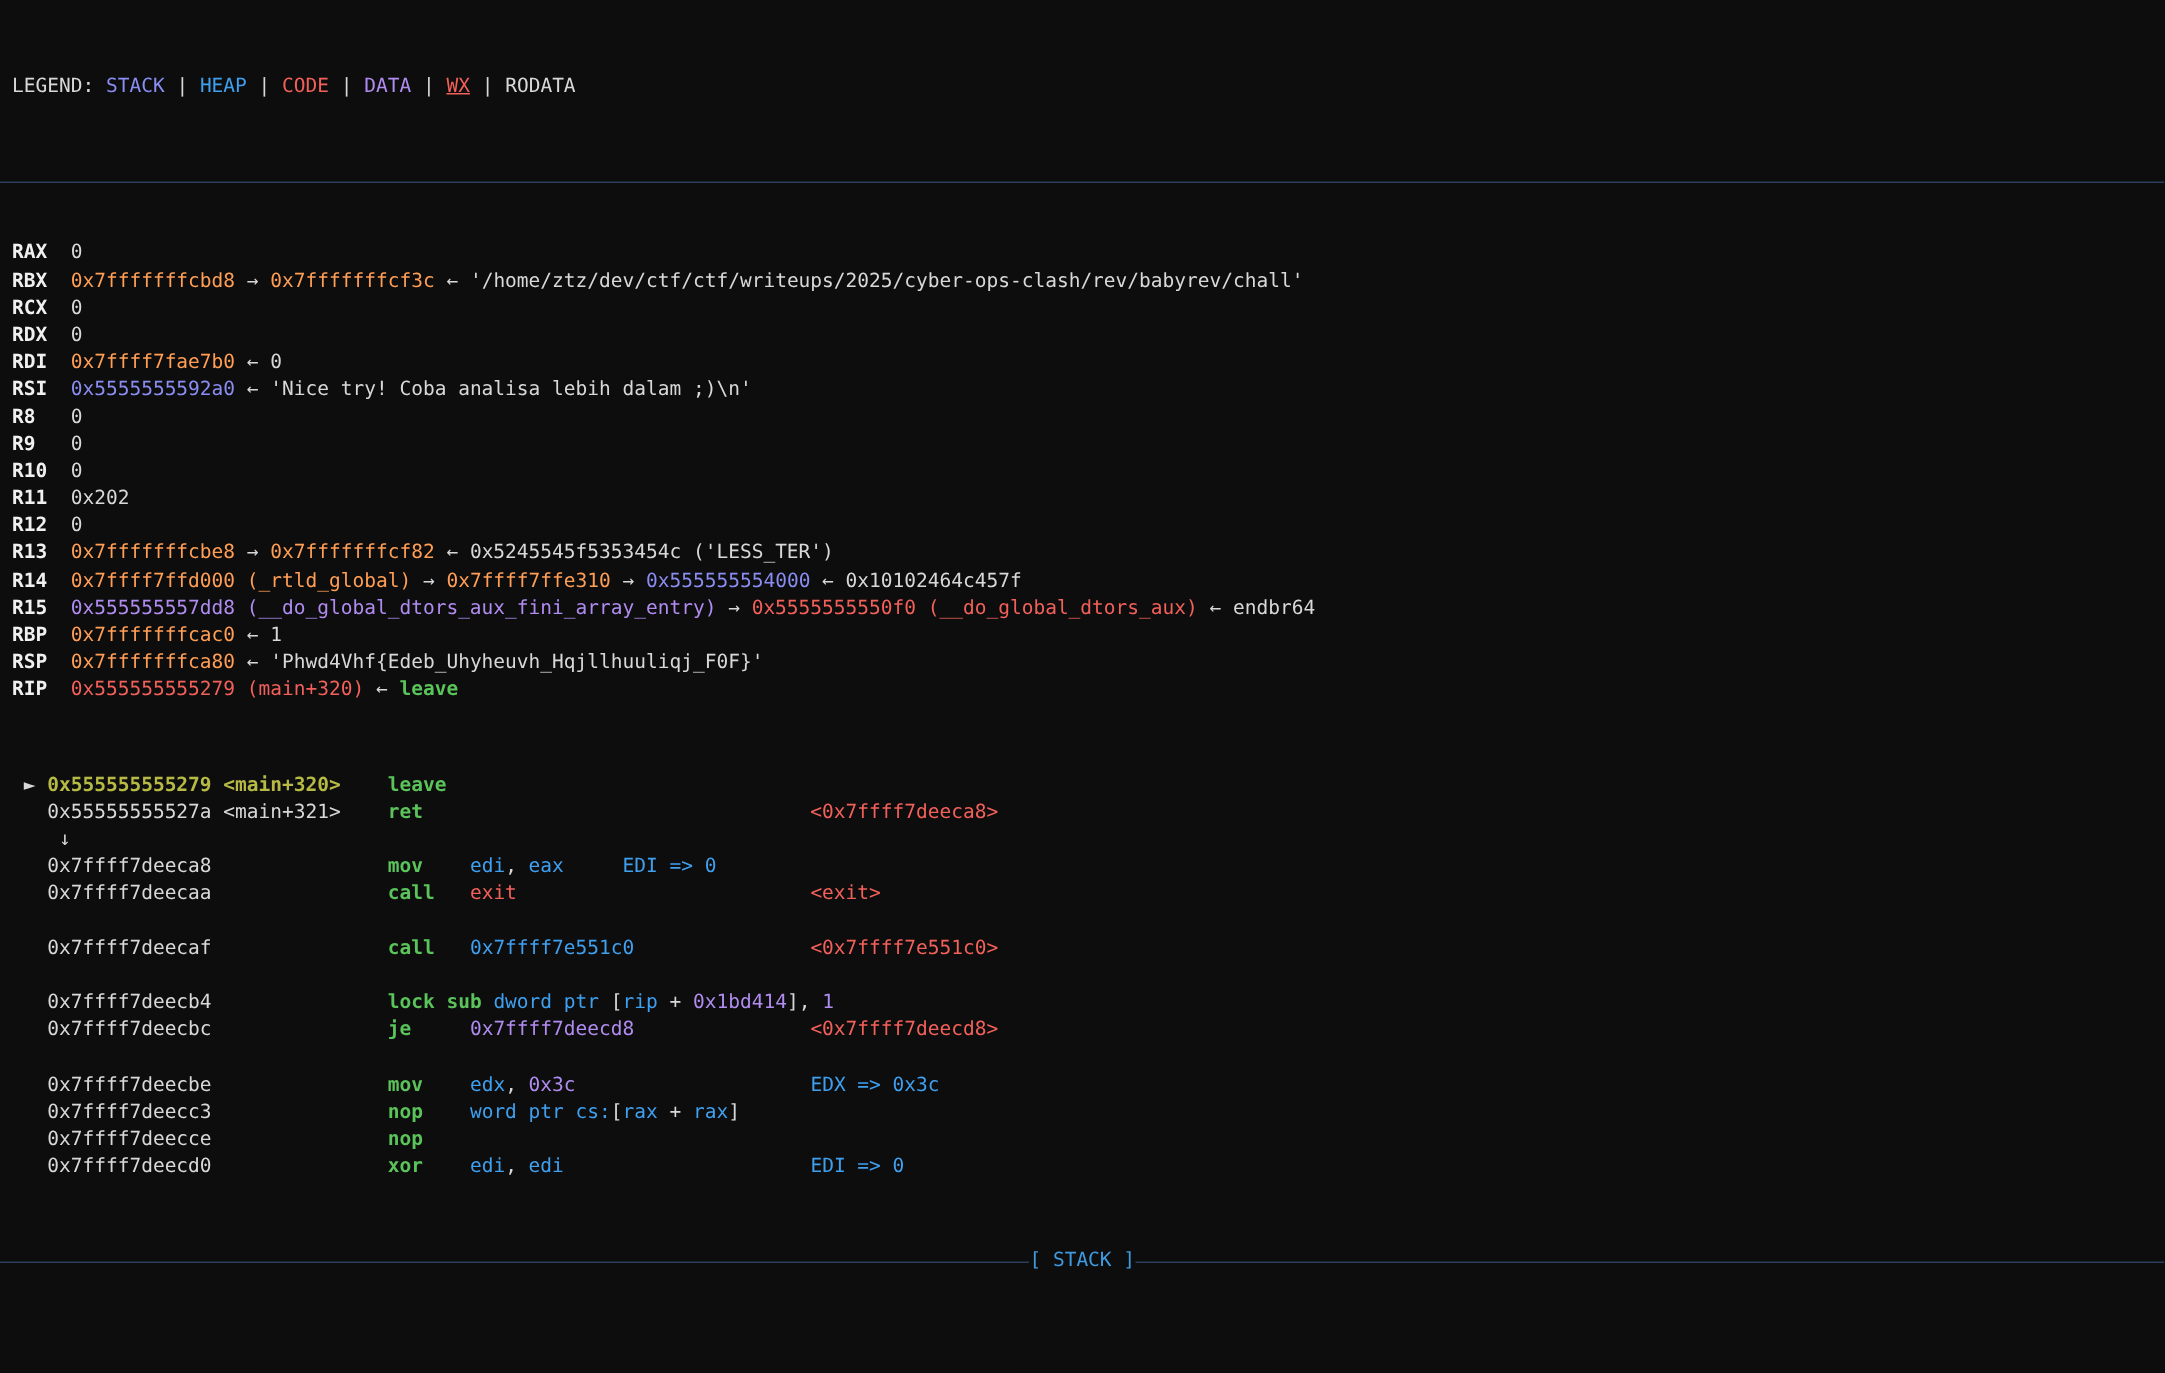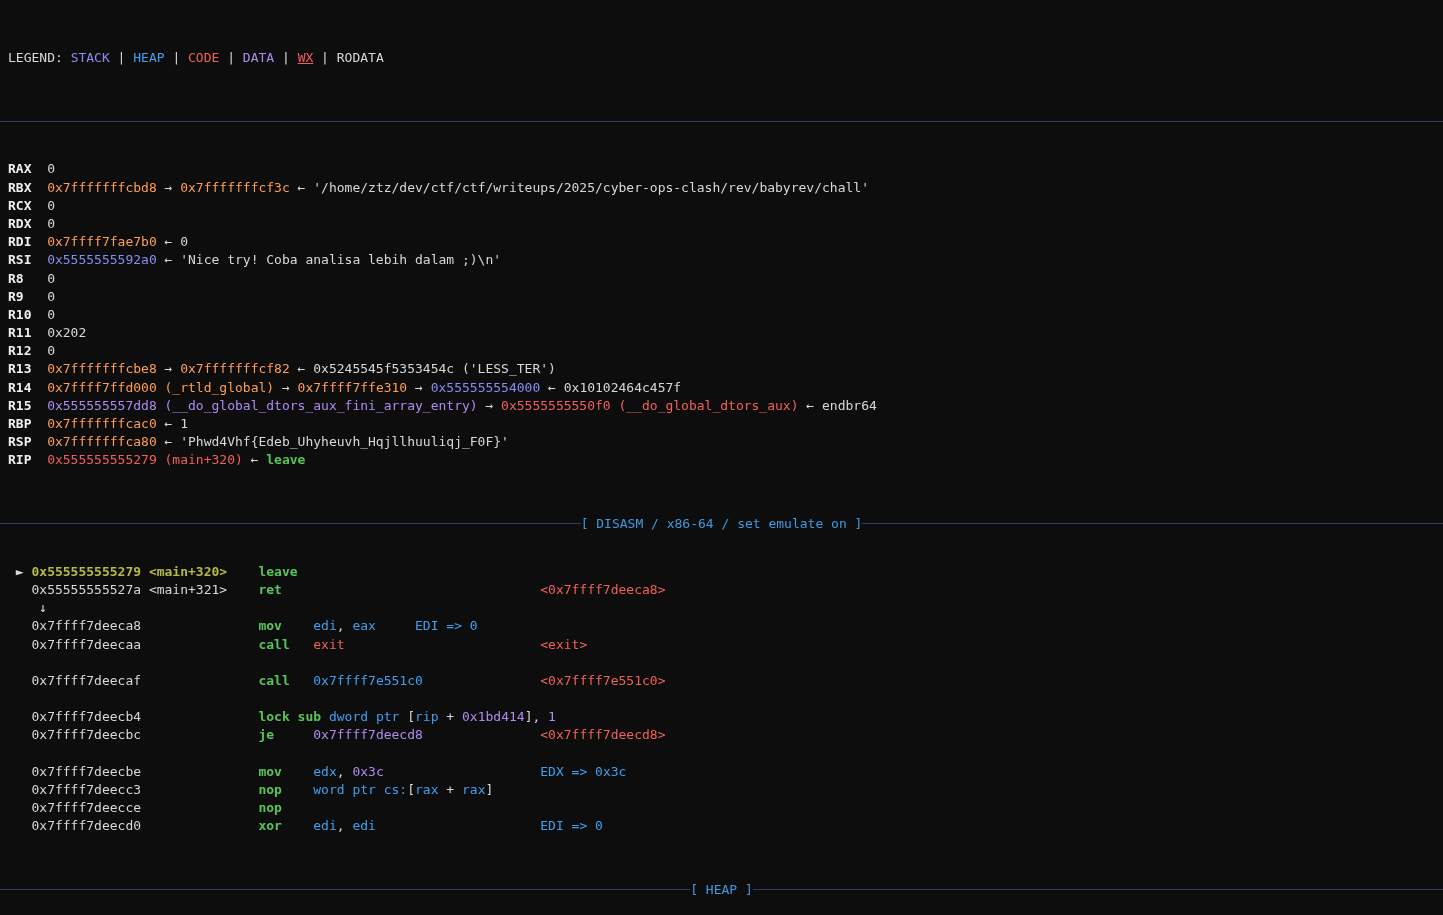--- a/index.html
+++ b/index.html
@@ -51,30 +51,25 @@
 <div class="term">
 
   <div><div class="line"><span class="sg" style="color: rgb(216, 216, 216);">LEGEND: </span><span class="sg" style="color: rgb(138, 141, 242);">STACK</span><span class="sg" style="color: rgb(216, 216, 216);"> | </span><span class="sg" style="color: rgb(63, 160, 240);">HEAP</span><span class="sg" style="color: rgb(216, 216, 216);"> | </span><span class="sg" style="color: rgb(242, 96, 90);">CODE</span><span class="sg" style="color: rgb(216, 216, 216);"> | </span><span class="sg" style="color: rgb(176, 140, 240);">DATA</span><span class="sg" style="color: rgb(216, 216, 216);"> | </span><span class="sg" style="color: rgb(242, 96, 90); text-decoration: underline;">WX</span><span class="sg" style="color: rgb(216, 216, 216);"> | </span><span class="sg" style="color: rgb(216, 216, 216);">RODATA</span></div></div>
 
   <div class="sep">
     <span class="rule"></span>
     <span class="rule"></span>
   </div>
   <div><div class="line"><span class="sg" style="color: rgb(240, 240, 240); font-weight: bold;">RAX</span><span class="sg" style="color: rgb(216, 216, 216);">  0</span></div><div class="line"><span class="sg" style="color: rgb(240, 240, 240); font-weight: bold;">RBX</span><span class="sg" style="color: rgb(216, 216, 216);">  </span><span class="sg" style="color: rgb(255, 158, 84);">0x7fffffffcbd8</span><span class="sg" style="color: rgb(216, 216, 216);"> → </span><span class="sg" style="color: rgb(255, 158, 84);">0x7fffffffcf3c</span><span class="sg" style="color: rgb(216, 216, 216);"> ← </span><span class="sg" style="color: rgb(216, 216, 216);">'/home/ztz/dev/ctf/ctf/writeups/2025/cyber-ops-clash/rev/babyrev/chall'</span></div><div class="line"><span class="sg" style="color: rgb(240, 240, 240); font-weight: bold;">RCX</span><span class="sg" style="color: rgb(216, 216, 216);">  0</span></div><div class="line"><span class="sg" style="color: rgb(240, 240, 240); font-weight: bold;">RDX</span><span class="sg" style="color: rgb(216, 216, 216);">  0</span></div><div class="line"><span class="sg" style="color: rgb(240, 240, 240); font-weight: bold;">RDI</span><span class="sg" style="color: rgb(216, 216, 216);">  </span><span class="sg" style="color: rgb(255, 158, 84);">0x7ffff7fae7b0</span><span class="sg" style="color: rgb(216, 216, 216);"> ← 0</span></div><div class="line"><span class="sg" style="color: rgb(240, 240, 240); font-weight: bold;">RSI</span><span class="sg" style="color: rgb(216, 216, 216);">  </span><span class="sg" style="color: rgb(138, 141, 242);">0x5555555592a0</span><span class="sg" style="color: rgb(216, 216, 216);"> ← </span><span class="sg" style="color: rgb(216, 216, 216);">'Nice try! Coba analisa lebih dalam ;)\n'</span></div><div class="line"><span class="sg" style="color: rgb(240, 240, 240); font-weight: bold;">R8</span><span class="sg" style="color: rgb(216, 216, 216);">   0</span></div><div class="line"><span class="sg" style="color: rgb(240, 240, 240); font-weight: bold;">R9</span><span class="sg" style="color: rgb(216, 216, 216);">   0</span></div><div class="line"><span class="sg" style="color: rgb(240, 240, 240); font-weight: bold;">R10</span><span class="sg" style="color: rgb(216, 216, 216);">  0</span></div><div class="line"><span class="sg" style="color: rgb(240, 240, 240); font-weight: bold;">R11</span><span class="sg" style="color: rgb(216, 216, 216);">  0x202</span></div><div class="line"><span class="sg" style="color: rgb(240, 240, 240); font-weight: bold;">R12</span><span class="sg" style="color: rgb(216, 216, 216);">  0</span></div><div class="line"><span class="sg" style="color: rgb(240, 240, 240); font-weight: bold;">R13</span><span class="sg" style="color: rgb(216, 216, 216);">  </span><span class="sg" style="color: rgb(255, 158, 84);">0x7fffffffcbe8</span><span class="sg" style="color: rgb(216, 216, 216);"> → </span><span class="sg" style="color: rgb(255, 158, 84);">0x7fffffffcf82</span><span class="sg" style="color: rgb(216, 216, 216);"> ← 0x5245545f5353454c ('LESS_TER')</span></div><div class="line"><span class="sg" style="color: rgb(240, 240, 240); font-weight: bold;">R14</span><span class="sg" style="color: rgb(216, 216, 216);">  </span><span class="sg" style="color: rgb(255, 158, 84);">0x7ffff7ffd000 (_rtld_global)</span><span class="sg" style="color: rgb(216, 216, 216);"> → </span><span class="sg" style="color: rgb(255, 158, 84);">0x7ffff7ffe310</span><span class="sg" style="color: rgb(216, 216, 216);"> → </span><span class="sg" style="color: rgb(138, 141, 242);">0x555555554000</span><span class="sg" style="color: rgb(216, 216, 216);"> ← 0x10102464c457f</span></div><div class="line"><span class="sg" style="color: rgb(240, 240, 240); font-weight: bold;">R15</span><span class="sg" style="color: rgb(216, 216, 216);">  </span><span class="sg" style="color: rgb(176, 140, 240);">0x555555557dd8 (__do_global_dtors_aux_fini_array_entry)</span><span class="sg" style="color: rgb(216, 216, 216);"> → </span><span class="sg" style="color: rgb(242, 96, 90);">0x5555555550f0 (__do_global_dtors_aux)</span><span class="sg" style="color: rgb(216, 216, 216);"> ← endbr64</span></div><div class="line"><span class="sg" style="color: rgb(240, 240, 240); font-weight: bold;">RBP</span><span class="sg" style="color: rgb(216, 216, 216);">  </span><span class="sg" style="color: rgb(255, 158, 84);">0x7fffffffcac0</span><span class="sg" style="color: rgb(216, 216, 216);"> ← 1</span></div><div class="line"><span class="sg" style="color: rgb(240, 240, 240); font-weight: bold;">RSP</span><span class="sg" style="color: rgb(216, 216, 216);">  </span><span class="sg" style="color: rgb(255, 158, 84);">0x7fffffffca80</span><span class="sg" style="color: rgb(216, 216, 216);"> ← </span><span class="sg" style="color: rgb(216, 216, 216);">'Phwd4Vhf{Edeb_Uhyheuvh_Hqjllhuuliqj_F0F}'</span></div><div class="line"><span class="sg" style="color: rgb(240, 240, 240); font-weight: bold;">RIP</span><span class="sg" style="color: rgb(216, 216, 216);">  </span><span class="sg" style="color: rgb(242, 96, 90);">0x555555555279 (main+320)</span><span class="sg" style="color: rgb(216, 216, 216);"> ← </span><span class="sg" style="color: rgb(90, 196, 90); font-weight: bold;">leave</span></div></div>
 
-  <div class="sep">
-    <span class="rule"></span>
-    <span class="sep-title">[ DISASM / x86-64 / set emulate on ]</span>
-    <span class="rule"></span>
-  </div>
   <div><div class="line"><span class="sg" style="color: rgb(216, 216, 216);"> ► </span><span class="sg" style="color: rgb(182, 186, 68); font-weight: bold;">0x555555555279 &lt;main+320&gt;</span><span class="sg" style="color: rgb(216, 216, 216);">    </span><span class="sg" style="color: rgb(90, 196, 90); font-weight: bold;">leave</span></div><div class="line"><span class="sg" style="color: rgb(216, 216, 216);">   </span><span class="sg" style="color: rgb(216, 216, 216);">0x55555555527a &lt;main+321&gt;</span><span class="sg" style="color: rgb(216, 216, 216);">    </span><span class="sg" style="color: rgb(90, 196, 90); font-weight: bold;">ret</span><span class="sg" style="color: rgb(216, 216, 216);">                                 </span><span class="sg" style="color: rgb(242, 96, 90);">&lt;0x7ffff7deeca8&gt;</span></div><div class="line"><span class="sg" style="color: rgb(216, 216, 216);">    ↓</span></div><div class="line"><span class="sg" style="color: rgb(216, 216, 216);">   </span><span class="sg" style="color: rgb(216, 216, 216);">0x7ffff7deeca8</span><span class="sg" style="color: rgb(216, 216, 216);">               </span><span class="sg" style="color: rgb(90, 196, 90); font-weight: bold;">mov</span><span class="sg" style="color: rgb(216, 216, 216);">    </span><span class="sg" style="color: rgb(63, 160, 240);">edi</span><span class="sg" style="color: rgb(216, 216, 216);">, </span><span class="sg" style="color: rgb(63, 160, 240);">eax</span><span class="sg" style="color: rgb(216, 216, 216);">     </span><span class="sg" style="color: rgb(63, 160, 240);">EDI =&gt; 0</span></div><div class="line"><span class="sg" style="color: rgb(216, 216, 216);">   </span><span class="sg" style="color: rgb(216, 216, 216);">0x7ffff7deecaa</span><span class="sg" style="color: rgb(216, 216, 216);">               </span><span class="sg" style="color: rgb(90, 196, 90); font-weight: bold;">call</span><span class="sg" style="color: rgb(216, 216, 216);">   </span><span class="sg" style="color: rgb(242, 96, 90);">exit</span><span class="sg" style="color: rgb(216, 216, 216);">                         </span><span class="sg" style="color: rgb(242, 96, 90);">&lt;exit&gt;</span></div><div class="line"></div><div class="line"><span class="sg" style="color: rgb(216, 216, 216);">   </span><span class="sg" style="color: rgb(216, 216, 216);">0x7ffff7deecaf</span><span class="sg" style="color: rgb(216, 216, 216);">               </span><span class="sg" style="color: rgb(90, 196, 90); font-weight: bold;">call</span><span class="sg" style="color: rgb(216, 216, 216);">   </span><span class="sg" style="color: rgb(63, 160, 240);">0x7ffff7e551c0</span><span class="sg" style="color: rgb(216, 216, 216);">               </span><span class="sg" style="color: rgb(242, 96, 90);">&lt;0x7ffff7e551c0&gt;</span></div><div class="line"></div><div class="line"><span class="sg" style="color: rgb(216, 216, 216);">   </span><span class="sg" style="color: rgb(216, 216, 216);">0x7ffff7deecb4</span><span class="sg" style="color: rgb(216, 216, 216);">               </span><span class="sg" style="color: rgb(90, 196, 90); font-weight: bold;">lock sub</span><span class="sg" style="color: rgb(216, 216, 216);"> </span><span class="sg" style="color: rgb(63, 160, 240);">dword ptr </span><span class="sg" style="color: rgb(216, 216, 216);">[</span><span class="sg" style="color: rgb(63, 160, 240);">rip</span><span class="sg" style="color: rgb(216, 216, 216);"> + </span><span class="sg" style="color: rgb(176, 140, 240);">0x1bd414</span><span class="sg" style="color: rgb(216, 216, 216);">]</span><span class="sg" style="color: rgb(216, 216, 216);">, </span><span class="sg" style="color: rgb(176, 140, 240);">1</span></div><div class="line"><span class="sg" style="color: rgb(216, 216, 216);">   </span><span class="sg" style="color: rgb(216, 216, 216);">0x7ffff7deecbc</span><span class="sg" style="color: rgb(216, 216, 216);">               </span><span class="sg" style="color: rgb(90, 196, 90); font-weight: bold;">je</span><span class="sg" style="color: rgb(216, 216, 216);">     </span><span class="sg" style="color: rgb(176, 140, 240);">0x7ffff7deecd8</span><span class="sg" style="color: rgb(216, 216, 216);">               </span><span class="sg" style="color: rgb(242, 96, 90);">&lt;0x7ffff7deecd8&gt;</span></div><div class="line"></div><div class="line"><span class="sg" style="color: rgb(216, 216, 216);">   </span><span class="sg" style="color: rgb(216, 216, 216);">0x7ffff7deecbe</span><span class="sg" style="color: rgb(216, 216, 216);">               </span><span class="sg" style="color: rgb(90, 196, 90); font-weight: bold;">mov</span><span class="sg" style="color: rgb(216, 216, 216);">    </span><span class="sg" style="color: rgb(63, 160, 240);">edx</span><span class="sg" style="color: rgb(216, 216, 216);">, </span><span class="sg" style="color: rgb(176, 140, 240);">0x3c</span><span class="sg" style="color: rgb(216, 216, 216);">                    </span><span class="sg" style="color: rgb(63, 160, 240);">EDX =&gt; 0x3c</span></div><div class="line"><span class="sg" style="color: rgb(216, 216, 216);">   </span><span class="sg" style="color: rgb(216, 216, 216);">0x7ffff7deecc3</span><span class="sg" style="color: rgb(216, 216, 216);">               </span><span class="sg" style="color: rgb(90, 196, 90); font-weight: bold;">nop</span><span class="sg" style="color: rgb(216, 216, 216);">    </span><span class="sg" style="color: rgb(63, 160, 240);">word ptr cs:</span><span class="sg" style="color: rgb(216, 216, 216);">[</span><span class="sg" style="color: rgb(63, 160, 240);">rax</span><span class="sg" style="color: rgb(216, 216, 216);"> + </span><span class="sg" style="color: rgb(63, 160, 240);">rax</span><span class="sg" style="color: rgb(216, 216, 216);">]</span></div><div class="line"><span class="sg" style="color: rgb(216, 216, 216);">   </span><span class="sg" style="color: rgb(216, 216, 216);">0x7ffff7deecce</span><span class="sg" style="color: rgb(216, 216, 216);">               </span><span class="sg" style="color: rgb(90, 196, 90); font-weight: bold;">nop</span></div><div class="line"><span class="sg" style="color: rgb(216, 216, 216);">   </span><span class="sg" style="color: rgb(216, 216, 216);">0x7ffff7deecd0</span><span class="sg" style="color: rgb(216, 216, 216);">               </span><span class="sg" style="color: rgb(90, 196, 90); font-weight: bold;">xor</span><span class="sg" style="color: rgb(216, 216, 216);">    </span><span class="sg" style="color: rgb(63, 160, 240);">edi</span><span class="sg" style="color: rgb(216, 216, 216);">, </span><span class="sg" style="color: rgb(63, 160, 240);">edi</span><span class="sg" style="color: rgb(216, 216, 216);">                     </span><span class="sg" style="color: rgb(63, 160, 240);">EDI =&gt; 0</span></div></div>
 
   <div class="sep">
     <span class="rule"></span>
-    <span class="sep-title">[ HEAP ]</span>
+    <span class="sep-title">[ STACK ]</span>
     <span class="rule"></span>
   </div>
   
 
   
   
 
   
 
   

